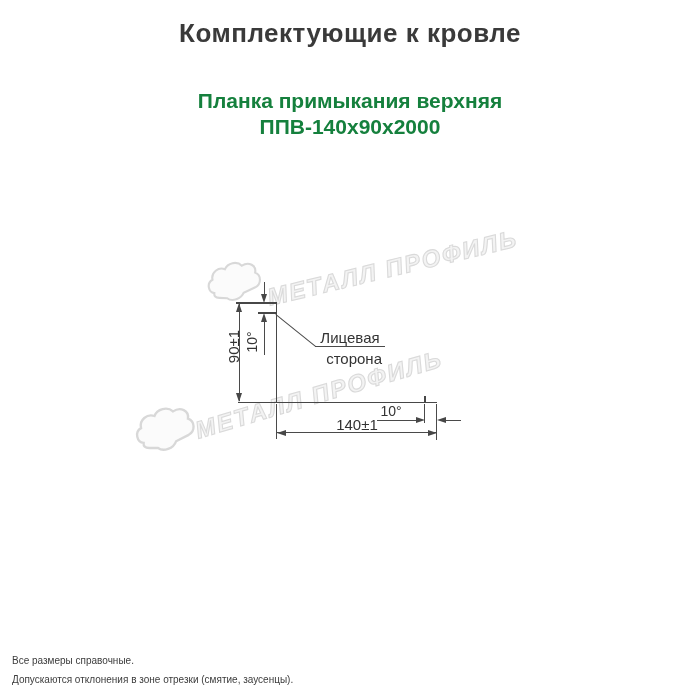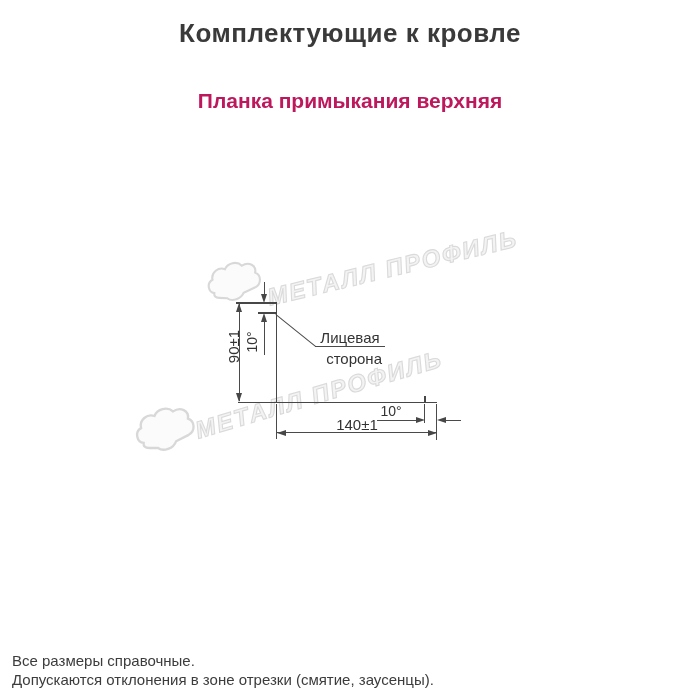--- a/index.html
+++ b/index.html
@@ -7,21 +7,21 @@
     position:relative;width:700px;height:700px;background:#ffffff;overflow:hidden;
     font-family:"Liberation Sans", sans-serif;color:#333333;
   }
   
   .title{
     position:absolute;left:0;top:18px;width:700px;margin:0;
     text-align:center;font-size:26px;font-weight:600;color:#3a3a3a;letter-spacing:.5px;
   }
   .subtitle{
     position:absolute;left:0;top:88px;width:700px;text-align:center;
-    font-size:21px;font-weight:700;color:#be185d;line-height:26px;
+    font-size:21px;font-weight:700;color:#15803d;line-height:26px;
   }
   
   .wm{position:absolute;z-index:1;}
   .wm-text{
     position:absolute;white-space:nowrap;font-style:italic;font-weight:700;
     font-size:24px;letter-spacing:2px;color:#f3f3f3;
     -webkit-text-stroke:1.1px #dadada;transform-origin:0 50%;
   }
   .wm-logo{position:absolute;}
   .wm1 .wm-logo{left:203px;top:260px;transform:rotate(-12deg);}
@@ -37,31 +37,32 @@
   }
   .small{font-size:14px;}
   .vert{transform:rotate(-90deg);}
   .ar{position:absolute;width:0;height:0;}
   .ar-up{border-left:3px solid transparent;border-right:3px solid transparent;border-bottom:9px solid #474747;}
   .ar-down{border-left:3px solid transparent;border-right:3px solid transparent;border-top:9px solid #474747;}
   .ar-left{border-top:3px solid transparent;border-bottom:3px solid transparent;border-right:9px solid #474747;}
   .ar-right{border-top:3px solid transparent;border-bottom:3px solid transparent;border-left:9px solid #474747;}
   
   .footer{
-    position:absolute;left:12px;top:651px;font-size:15px;line-height:19px;color:#3c3c3c;
+    position:absolute;left:12px;top:651px;font-size:10px;line-height:19px;color:#3c3c3c;
   }
 </style>
 </head>
 <body>
 
 <div class="canvas">
 
   <h1 class="title">Комплектующие к кровле</h1>
   <div class="subtitle">
     <div>Планка примыкания верхняя</div>
+    <div>ППВ-140х90х2000</div>
   </div>
 
   <div class="wm wm1">
     <svg class="wm-logo" width="62" height="48" viewBox="0 0 64 50">
       <path d="M10 30 C4 28 4 18 11 16 C11 8 20 4 26 8 C30 2 40 2 44 8 C52 5 59 11 56 18 C62 22 60 31 53 33 L40 36 C36 42 26 43 22 38 L14 36 C10 35 9 33 10 30 Z" fill="#fbfbfb" stroke="#d8d8d8" stroke-width="2.2"></path>
     </svg>
     <span class="wm-text">МЕТАЛЛ ПРОФИЛЬ</span>
   </div>
 
   <div class="wm wm2">

